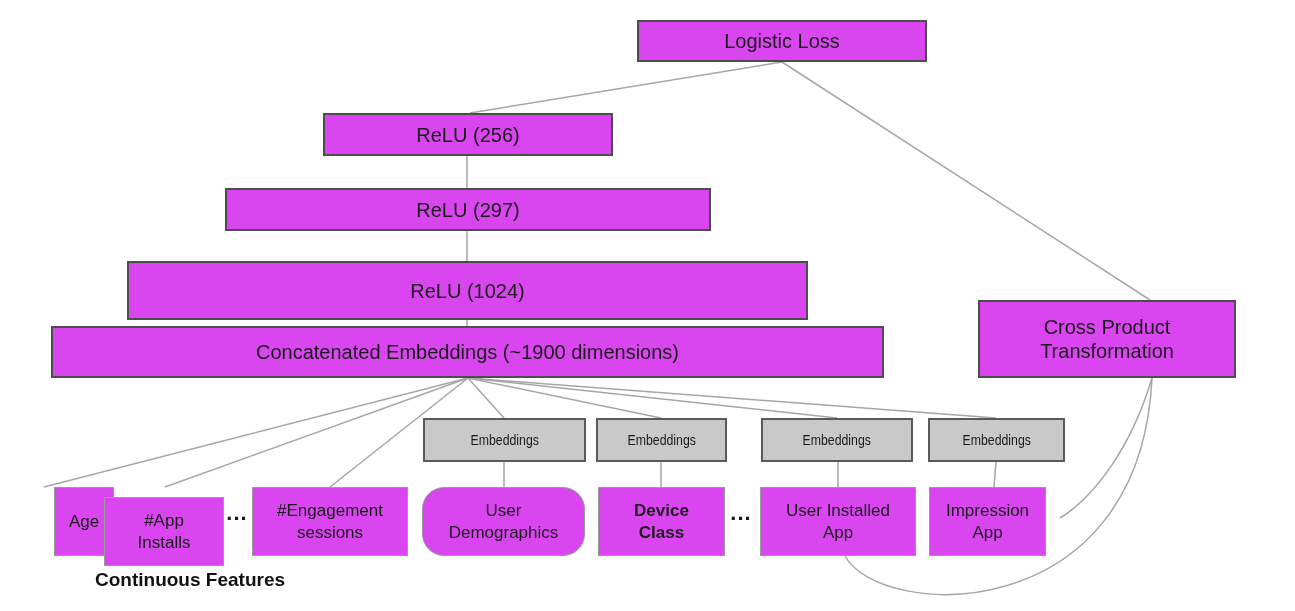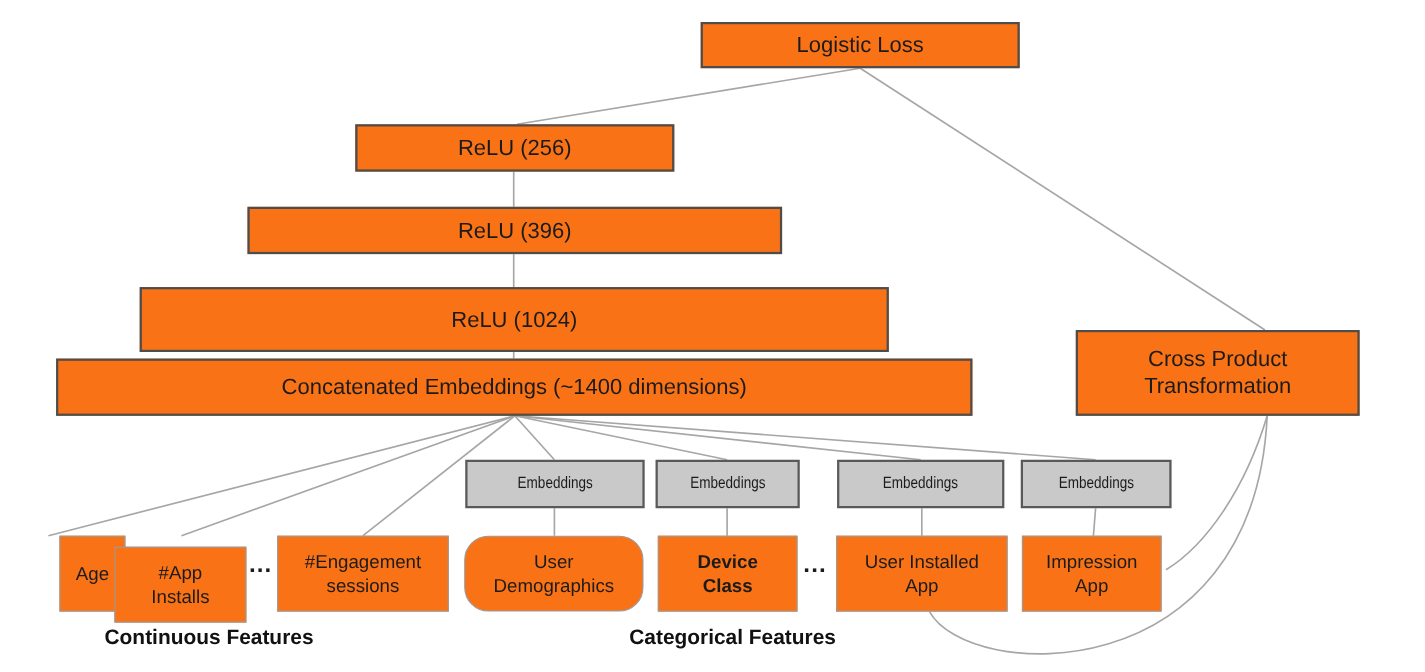--- a/index.html
+++ b/index.html
@@ -4,21 +4,21 @@
 <style>
   html,body{margin:0;padding:0;background:#ffffff;}
   #canvas{
     position:relative;width:1295px;height:611px;background:#ffffff;
     font-family:"Liberation Sans","DejaVu Sans",sans-serif;color:#1b1b1b;overflow:hidden;
   }
   #wires{position:absolute;left:0;top:0;z-index:1;}
   .box{
     position:absolute;z-index:2;box-sizing:border-box;
     display:flex;align-items:center;justify-content:center;text-align:center;
-    background:#f97316;border:2px solid #4d4d4d;font-size:20px;line-height:1.2;
+    background:#d946ef;border:2px solid #4d4d4d;font-size:20px;line-height:1.2;
   }
   .box.small{border:1px solid #9a9a9a;font-size:17px;line-height:1.25;}
   .box.emb{
     background:#c9c9c9;border:2px solid #595959;font-size:15px;justify-content:center;
   }
   .box.emb .cond{display:inline-block;transform:scaleX(0.82);white-space:nowrap;}
   .dots{
     position:absolute;z-index:2;font-size:22px;font-weight:bold;letter-spacing:1px;
     text-align:center;color:#1b1b1b;
   }
@@ -35,21 +35,21 @@
   #n-emb1{left:423px;top:418px;width:163px;height:44px;}
   #n-emb2{left:596px;top:418px;width:131px;height:44px;}
   #n-emb3{left:761px;top:418px;width:152px;height:44px;}
   #n-emb4{left:928px;top:418px;width:137px;height:44px;}
   #n-age   {left:14px; top:487px;width:60px; height:69px;margin-left:40px;}
   #n-app   {left:104px;top:487px;width:120px;height:69px;padding:0 30px;margin-top:10px;}
   #n-eng   {left:252px;top:487px;width:156px;height:69px;padding:0 23px;}
   #n-demo  {left:422px;top:487px;width:163px;height:69px;padding:0 20px;border-radius:22px;}
   #n-device{left:598px;top:487px;width:127px;height:69px;padding:0 12px;font-weight:bold;}
   #n-uia   {left:760px;top:487px;width:156px;height:69px;padding:0 18px;justify-content:center;}
-  #n-imp   {left:929px;top:487px;width:127px;height:69px;padding:0 14px;}
+  #n-imp   {left:929px;top:487px;width:117px;height:69px;padding:0 14px;}
   #dots-cont{left:220px;top:500px;width:34px;}
   #dots-cat {left:724px;top:500px;width:34px;}
   #label-continuous {left:95px; top:569px;width:245px;}
   #label-categorical{left:572px;top:569px;width:245px;}
 </style>
 </head>
 <body>
 
 <div id="canvas">
 
@@ -74,27 +74,27 @@
     <path d="M1152,378 C1132,445 1096,496 1060,518"></path>
   </svg>
 
   <div class="box" id="n-logistic">
     <span>Logistic Loss</span>
   </div>
   <div class="box" id="n-relu256">
     <span>ReLU (256)</span>
   </div>
   <div class="box" id="n-relu512">
-    <span>ReLU (396)</span>
+    <span>ReLU (297)</span>
   </div>
   <div class="box" id="n-relu1024">
     <span>ReLU (1024)</span>
   </div>
   <div class="box" id="n-concat">
-    <span>Concatenated Embeddings (~1400 dimensions)</span>
+    <span>Concatenated Embeddings (~1900 dimensions)</span>
   </div>
 
   <div class="box" id="n-cross">
     <span>Cross Product Transformation</span>
   </div>
 
   <div class="box emb" id="n-emb1">
     <span class="cond">Embeddings</span>
   </div>
   <div class="box emb" id="n-emb2">
@@ -126,15 +126,14 @@
     <span>User Installed App</span>
   </div>
   <div class="box small" id="n-imp">
     <span>Impression App</span>
   </div>
 
   <div class="dots" id="dots-cont">...</div>
   <div class="dots" id="dots-cat">...</div>
 
   <div class="group-label" id="label-continuous">Continuous Features</div>
-  <div class="group-label" id="label-categorical">Categorical Features</div>
 
 </div>
 
 </body></html>

